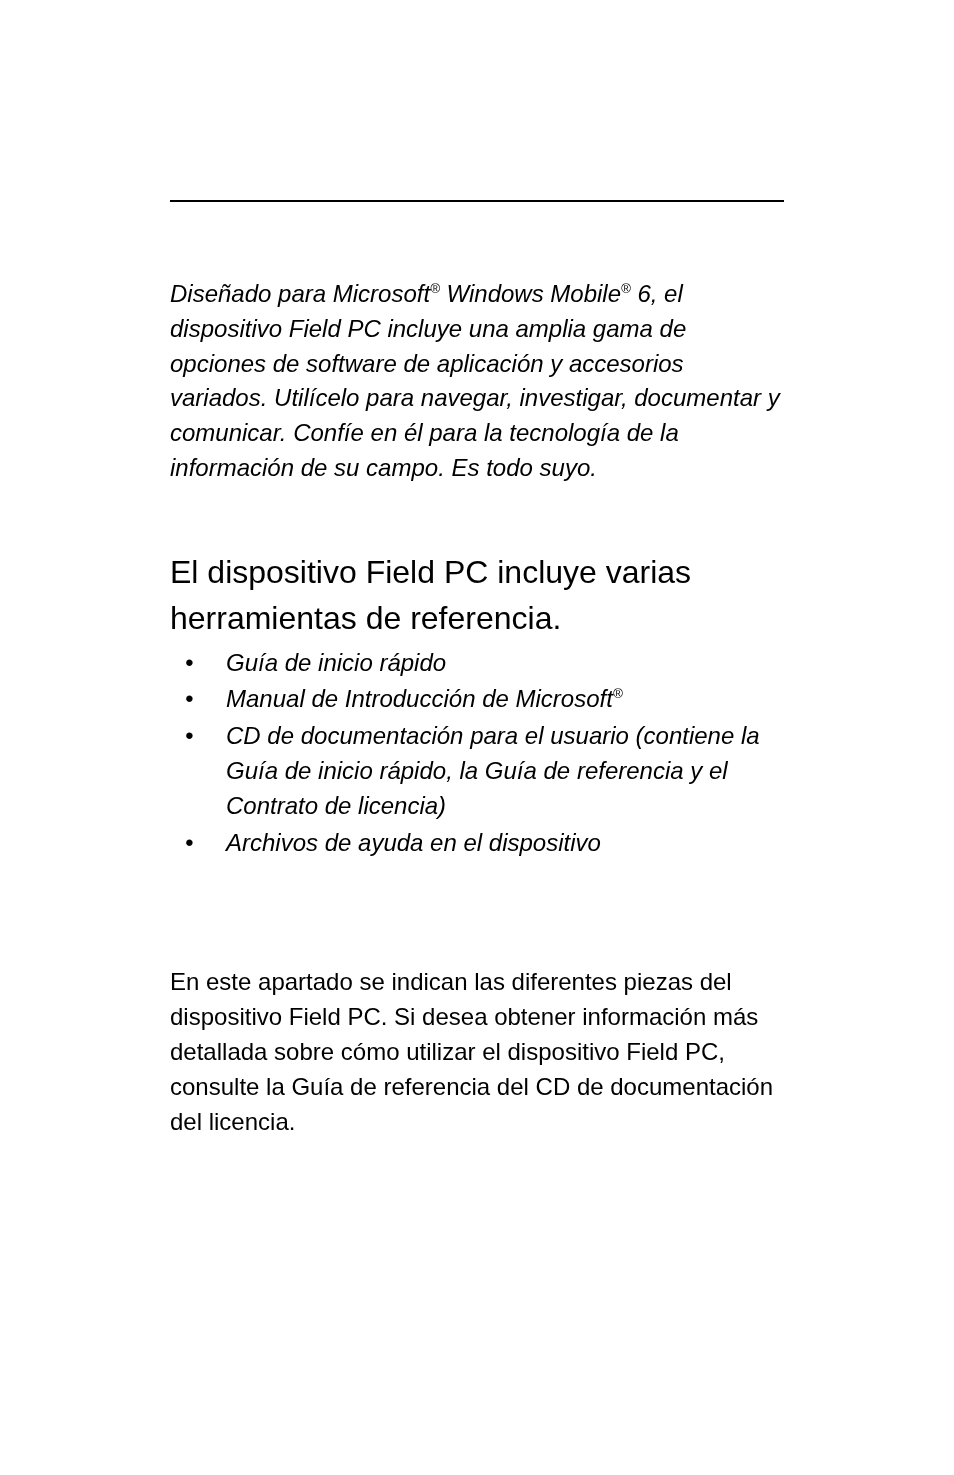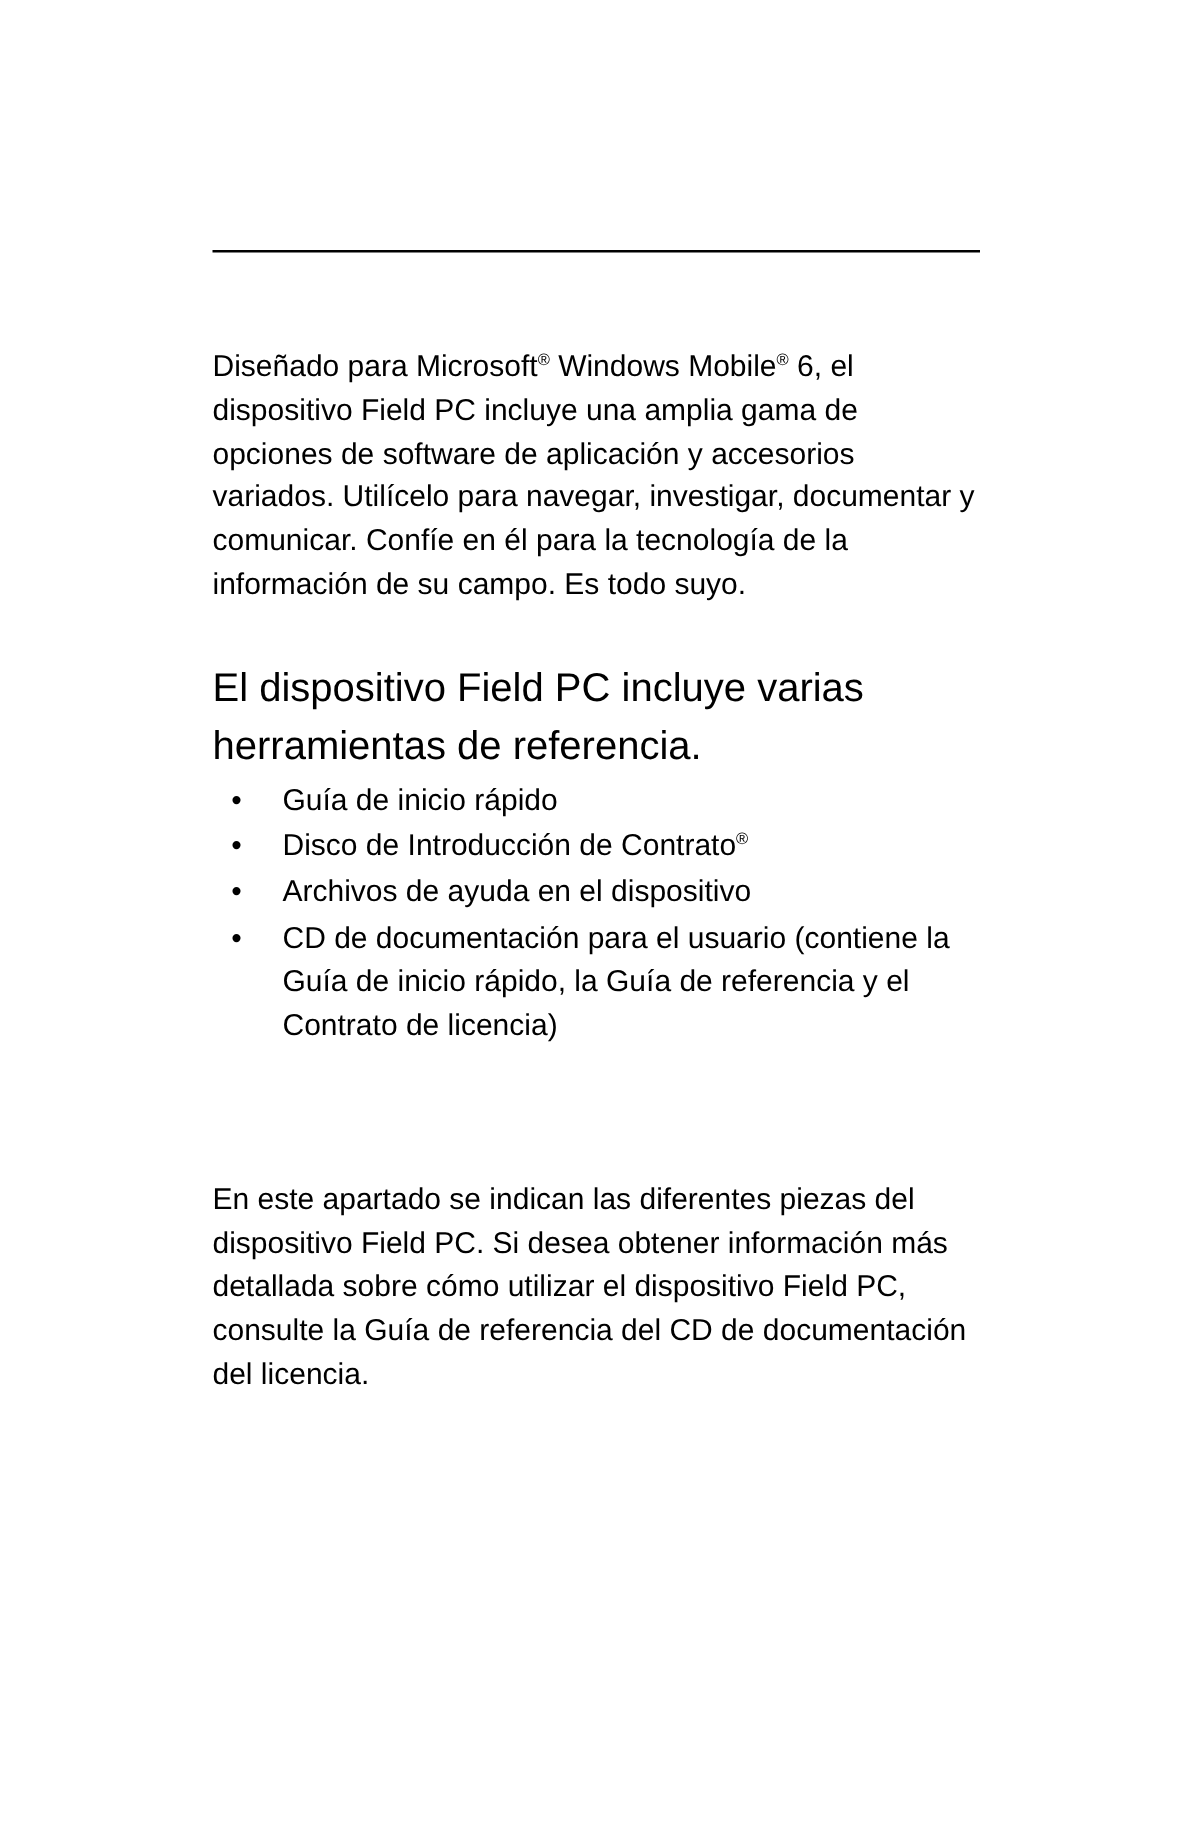--- a/index.html
+++ b/index.html
@@ -21,37 +21,39 @@
       border-top: 2px solid #000000;
       margin-bottom: 75px;
       width: 100%;
     }
     .paragraph {
       font-size: 24px;
       line-height: 1.45;
       margin-bottom: 80px;
     }
     .intro-paragraph {
-      margin-bottom: 41px;
+      margin-bottom: 63px;
+      font-style: italic;
     }
     .list-intro {
       font-size: 32px;
       line-height: 1.45;
       margin-bottom: 4px;
     }
     ul.bullet-list {
       list-style: none;
       font-size: 24px;
       line-height: 1.45;
       margin-bottom: 105px;
     }
     ul.bullet-list li {
       position: relative;
       padding-left: 56px;
       margin-bottom: 2px;
+      font-style: italic;
     }
     ul.bullet-list li::before {
       content: "•";
       position: absolute;
       left: 15px;
       top: 0;
     }
     sup {
       font-size: 0.55em;
       vertical-align: super;
@@ -71,23 +73,23 @@
   <span>Diseñado para Microsoft</span><sup>®</sup><span> Windows Mobile</span><sup>®</sup><span> 6, el dispositivo Field PC incluye una amplia gama de opciones de software de aplicación y accesorios variados. Utilícelo para navegar, investigar, documentar y comunicar. Confíe en él para la tecnología de la información de su campo. Es todo suyo.</span>
 </p>
 
 <p class="list-intro">El dispositivo Field PC incluye varias herramientas de referencia.</p>
 
 <ul class="bullet-list">
   <li>
     <span>Guía de inicio rápido</span>
   </li>
   <li>
-    <span>Disco de Introducción de Contrato</span><sup>®</sup>
+    <span>Manual de Introducción de Microsoft</span><sup>®</sup>
+  </li>
+  <li>
+    <span>CD de documentación para el usuario (contiene la Guía de inicio rápido, la Guía de referencia y el Contrato de licencia)</span>
   </li>
   <li>
     <span>Archivos de ayuda en el dispositivo</span>
-  </li>
-  <li>
-    <span>CD de documentación para el usuario (contiene la Guía de inicio rápido, la Guía de referencia y el Contrato de licencia)</span>
   </li>
 </ul>
 
 <p class="final-paragraph">En este apartado se indican las diferentes piezas del dispositivo Field PC. Si desea obtener información más detallada sobre cómo utilizar el dispositivo Field PC, consulte la Guía de referencia del CD de documentación del licencia.</p>
 
 </body></html>

